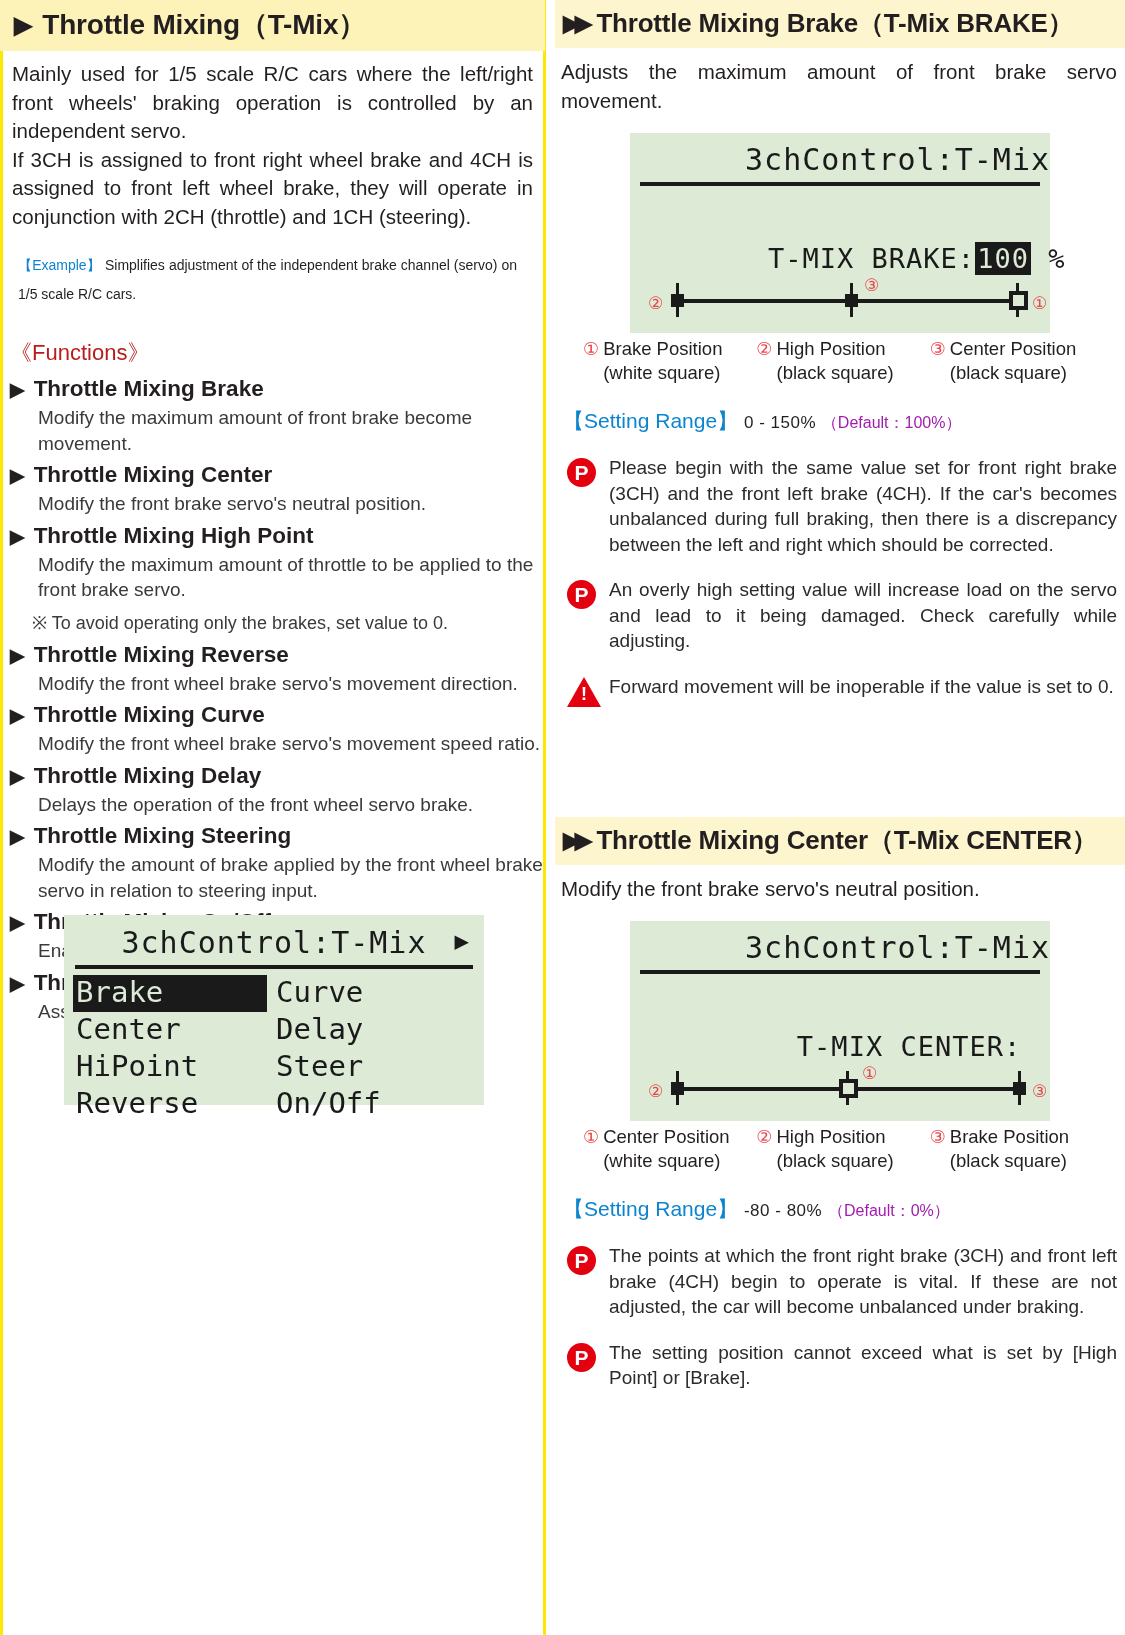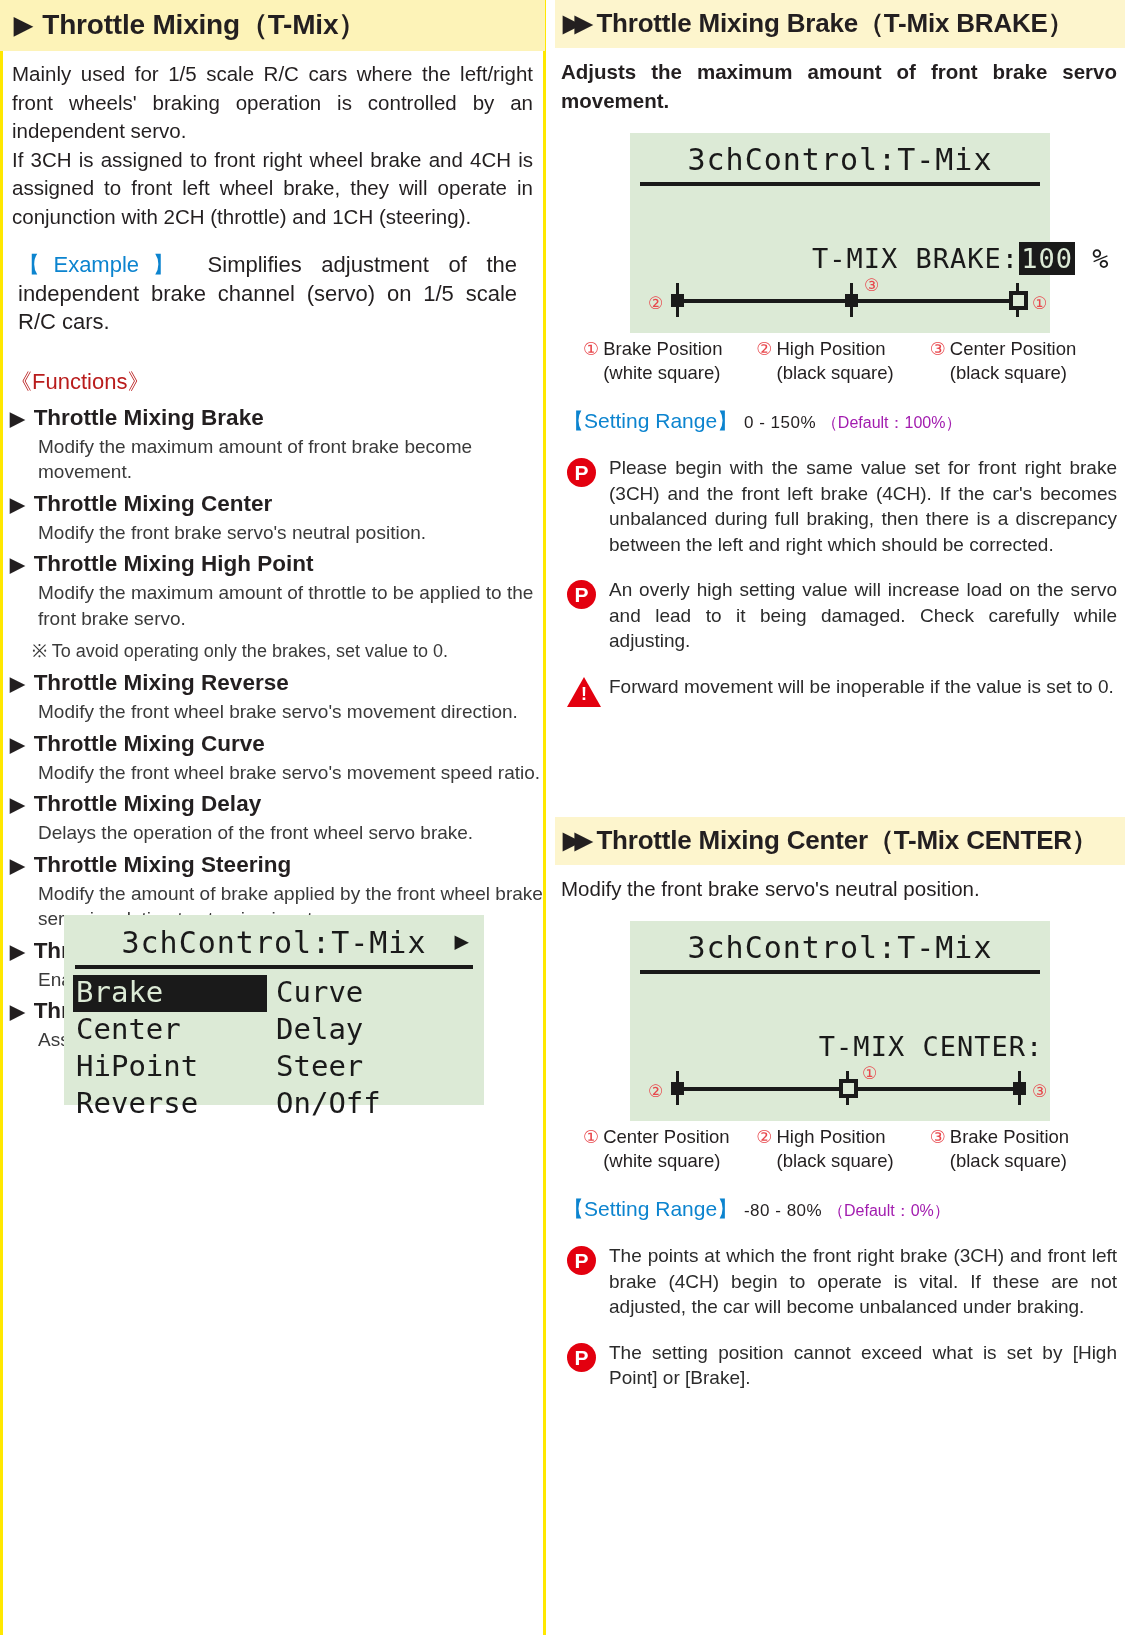--- a/index.html
+++ b/index.html
@@ -65,21 +65,21 @@
     line-height: 28.5px;
     text-align: justify;
     color: #231f20;
   }
   .lead { margin: 9px 12px 0 12px; }
   .lead p { margin: 0; }
   .lead p.just { text-align: justify; text-justify: inter-word; }
 
   .example-box {
     margin: 20px 28px 0 18px;
-    font-size: 22px;
+    font-size: 14px;
     line-height: 28.5px;
     text-align: justify;
   }
   .example-tag { color: #0c84cf; font-weight: normal; }
 
   .functions-title {
     color: #b91c1c;
     font-size: 22px;
     margin: 30px 0 6px 10px;
     font-weight: normal;
@@ -111,21 +111,21 @@
   }
 
   
   .lcd {
     background: #dcead6;
     position: relative;
     font-family: "DejaVu Sans Mono", monospace;
     color: #1a1a1a;
   }
   .lcd-title {
-    text-align: center;
+    text-align: right;
     font-size: 30px;
     letter-spacing: 1px;
     padding-top: 9px;
     padding-bottom: 2px;
     font-weight: normal;
     white-space: pre;
   }
   .lcd-underline {
     height: 4px;
     background: #1a1a1a;
@@ -177,21 +177,20 @@
 
   
   .lcd-val {
     position: relative;
     width: 420px;
     height: 200px;
     margin: 10px auto 0 auto;
   }
   .lcd-val .valline {
     margin-top: 26px;
-    padding-left: 44px;
   }
 
   
   .slider {
     position: absolute;
     left: 0;
     bottom: 16px;
     width: 420px;
     height: 34px;
   }
@@ -433,21 +432,21 @@
 
   </div>
 
   <div class="col col-right">
 
     <div class="sect-head lv2">
       <span class="tri2">▶▶</span>
       <span>Throttle Mixing Brake（T-Mix BRAKE）</span>
     </div>
 
-    <div class="body-txt" style="margin:10px 8px 8px 6px;font-weight:bold;">Adjusts the maximum amount of front brake servo movement.</div>
+    <div class="body-txt" style="margin:10px 8px 8px 6px;">Adjusts the maximum amount of front brake servo movement.</div>
 
     <div class="lcd lcd-val" style="margin-top:18px;">
       <div class="lcd-title">3chControl:T-Mix</div>
       <div class="lcd-underline"></div>
       <div class="lcd-line valline">
         <span>T-MIX BRAKE:</span><span class="inv">100</span> <span>%</span>
       </div>
 
       <div class="slider">
         <div class="track"></div>

